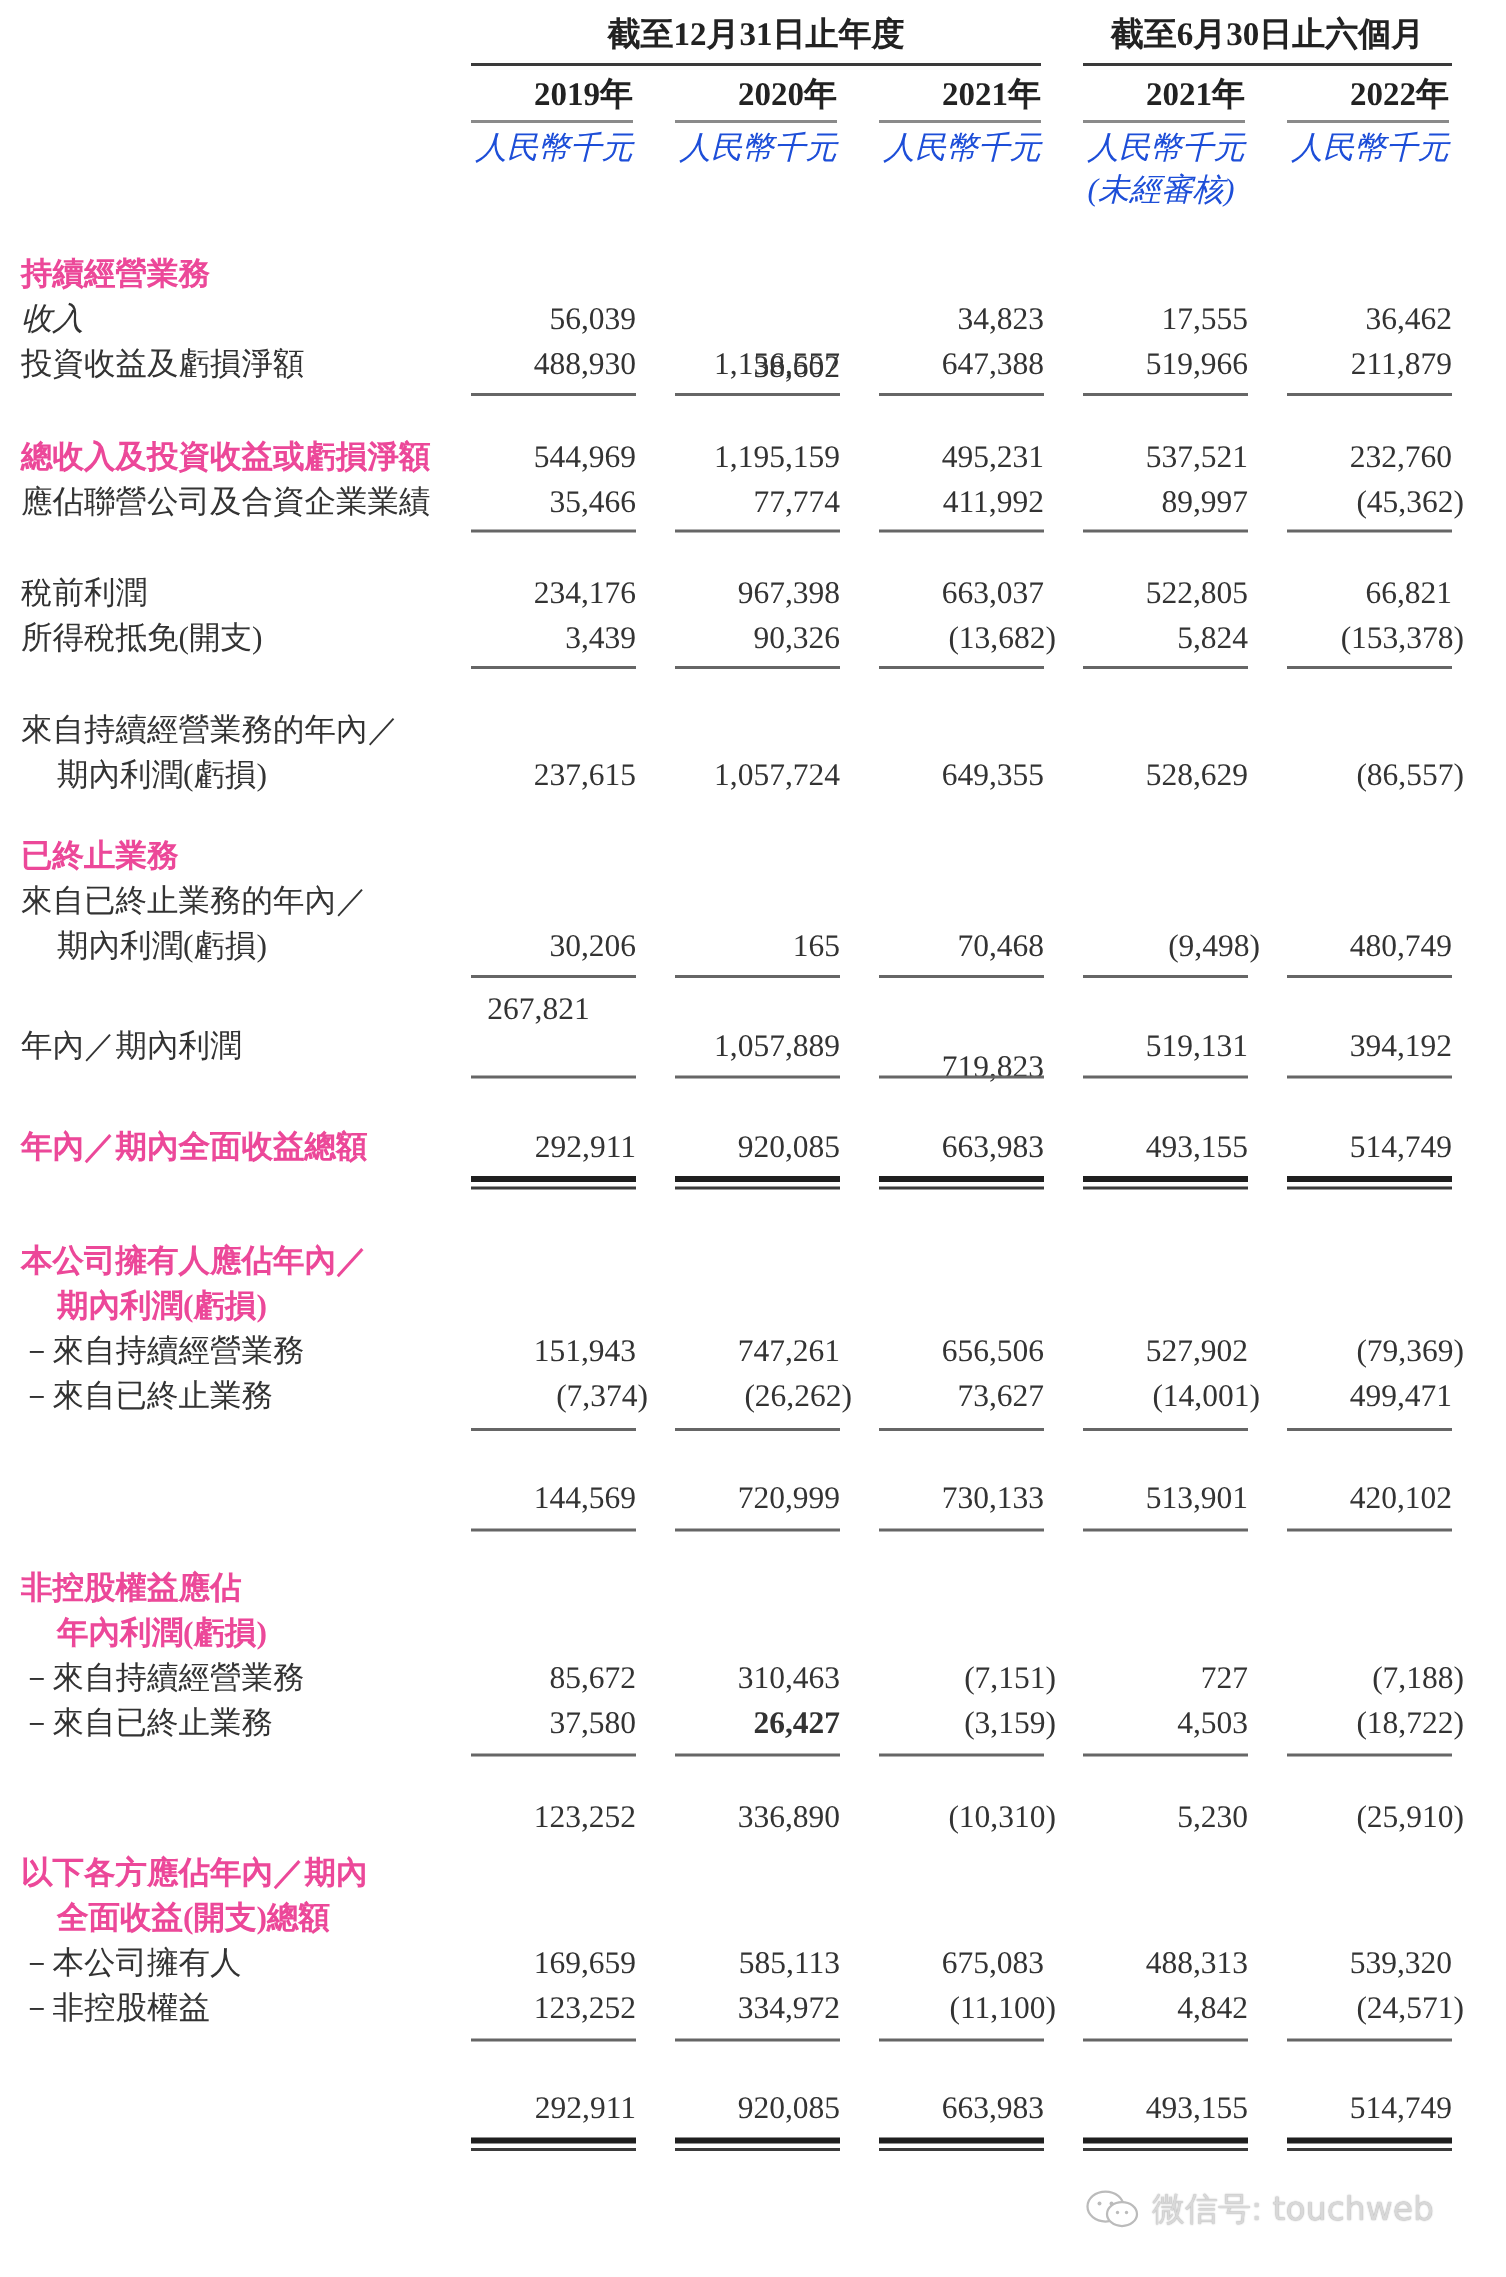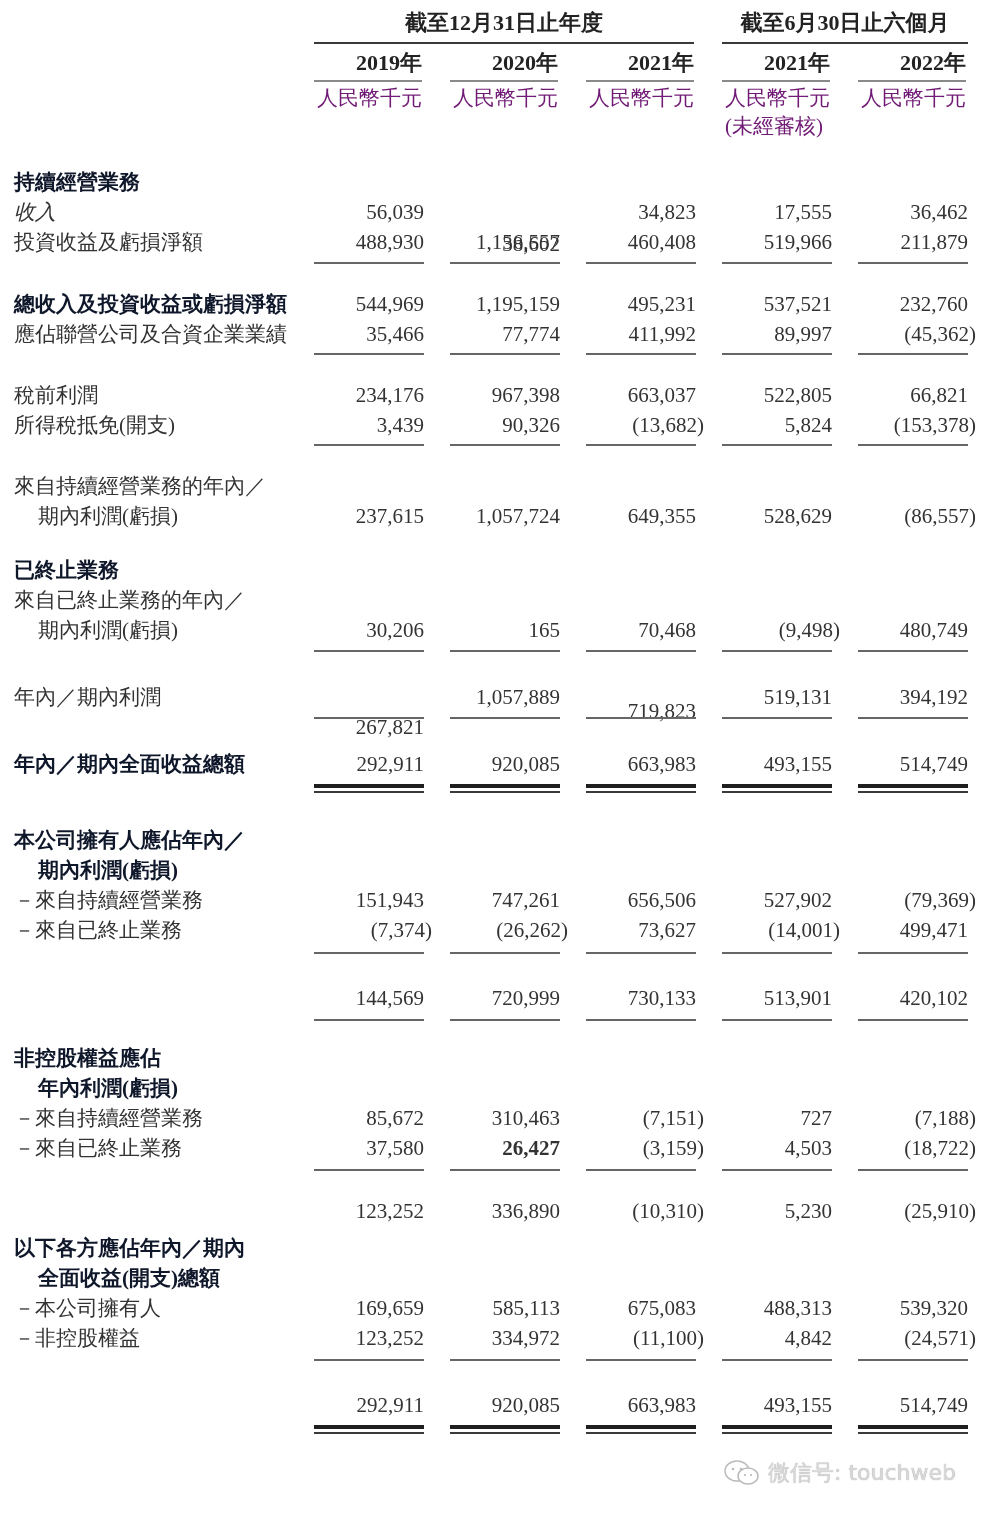--- a/index.html
+++ b/index.html
@@ -13,27 +13,27 @@
       text-align: center; letter-spacing: 0px;
     }
     .grp-line { position: absolute; height: 2px; background: #3a3a3a; top: 42px; }
     .year {
       position: absolute; top: 48px; width: 108px; text-align: right;
       font-size: 22px; font-weight: bold; color: #222;
     }
     .year-line { position: absolute; top: 80px; height: 2px; background: #8a8a8a; width: 108px; }
     .unit {
       position: absolute; top: 84px; width: 112px; text-align: right;
-      font-size: 21px; color: #701a75; line-height: 28px;
+      font-size: 21px; font-style: italic; color: #1d4ed8; line-height: 28px;
     }
     .label {
       position: absolute; left: 14px; font-size: 21px; line-height: 29px; color: #333;
       white-space: nowrap;
     }
-    .label.bold { font-weight: bold; color: #0f172a; }
+    .label.bold { font-weight: bold; color: #ec4899; }
     .label.indent { padding-left: 24px; }
     .num {
       position: absolute; width: 130px; text-align: right; font-size: 21px;
       line-height: 29px; color: #333; white-space: nowrap;
     }
     .num.neg { margin-right: -8px; }
     .uline { position: absolute; height: 2px; background: #666; }
     .dline-thick { position: absolute; height: 4px; background: #1f1f1f; }
     .dline-thin { position: absolute; height: 2px; background: #3a3a3a; }
     .watermark {
@@ -74,21 +74,21 @@
     <div class="label bold" style="top: 168px;">持續經營業務</div>
     <div class="label" style="top: 198px; font-style: italic;">收入</div>
     <div class="num" style="top: 198px; left: 294px;">56,039</div>
     <div class="num" style="top: 198px; left: 430px; margin-top: 32px;">38,602</div>
     <div class="num" style="top: 198px; left: 566px;">34,823</div>
     <div class="num" style="top: 198px; left: 702px;">17,555</div>
     <div class="num" style="top: 198px; left: 838px;">36,462</div>
     <div class="label" style="top: 228px;">投資收益及虧損淨額</div>
     <div class="num" style="top: 228px; left: 294px;">488,930</div>
     <div class="num" style="top: 228px; left: 430px;">1,156,557</div>
-    <div class="num" style="top: 228px; left: 566px;">460,408</div>
+    <div class="num" style="top: 228px; left: 566px;">647,388</div>
     <div class="num" style="top: 228px; left: 702px;">519,966</div>
     <div class="num" style="top: 228px; left: 838px;">211,879</div>
     <div class="label bold" style="top: 290px;">總收入及投資收益或虧損淨額</div>
     <div class="num" style="top: 290px; left: 294px;">544,969</div>
     <div class="num" style="top: 290px; left: 430px;">1,195,159</div>
     <div class="num" style="top: 290px; left: 566px;">495,231</div>
     <div class="num" style="top: 290px; left: 702px;">537,521</div>
     <div class="num" style="top: 290px; left: 838px;">232,760</div>
     <div class="label" style="top: 320px;">應佔聯營公司及合資企業業績</div>
     <div class="num" style="top: 320px; left: 294px;">35,466</div>
@@ -117,21 +117,21 @@
     <div class="num neg" style="top: 502px; left: 846px;">(86,557)</div>
     <div class="label bold" style="top: 556px;">已終止業務</div>
     <div class="label" style="top: 586px;">來自已終止業務的年內／</div>
     <div class="label indent" style="top: 616px;">期內利潤(虧損)</div>
     <div class="num" style="top: 616px; left: 294px;">30,206</div>
     <div class="num" style="top: 616px; left: 430px;">165</div>
     <div class="num" style="top: 616px; left: 566px;">70,468</div>
     <div class="num neg" style="top: 616px; left: 710px;">(9,498)</div>
     <div class="num" style="top: 616px; left: 838px;">480,749</div>
     <div class="label" style="top: 683px;">年內／期內利潤</div>
-    <div class="num" style="top: 713px; left: 294px;">267,821</div>
+    <div class="num" style="top: 658px; left: 294px; text-align: center;">267,821</div>
     <div class="num" style="top: 683px; left: 430px;">1,057,889</div>
     <div class="num" style="top: 683px; left: 566px; margin-top: 14px;">719,823</div>
     <div class="num" style="top: 683px; left: 702px;">519,131</div>
     <div class="num" style="top: 683px; left: 838px;">394,192</div>
     <div class="label bold" style="top: 750px;">年內／期內全面收益總額</div>
     <div class="num" style="top: 750px; left: 294px;">292,911</div>
     <div class="num" style="top: 750px; left: 430px;">920,085</div>
     <div class="num" style="top: 750px; left: 566px;">663,983</div>
     <div class="num" style="top: 750px; left: 702px;">493,155</div>
     <div class="num" style="top: 750px; left: 838px;">514,749</div>

